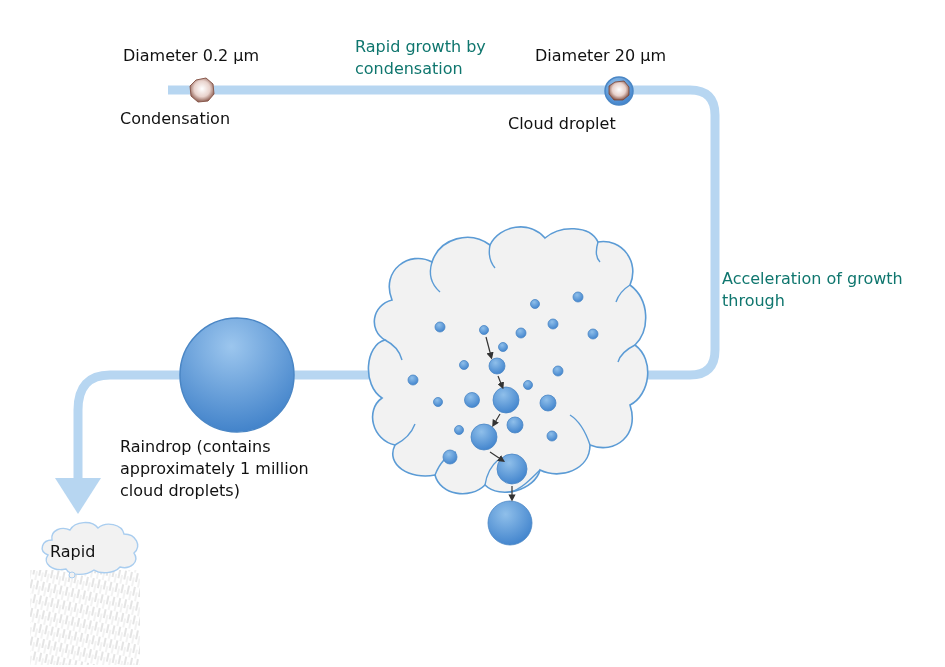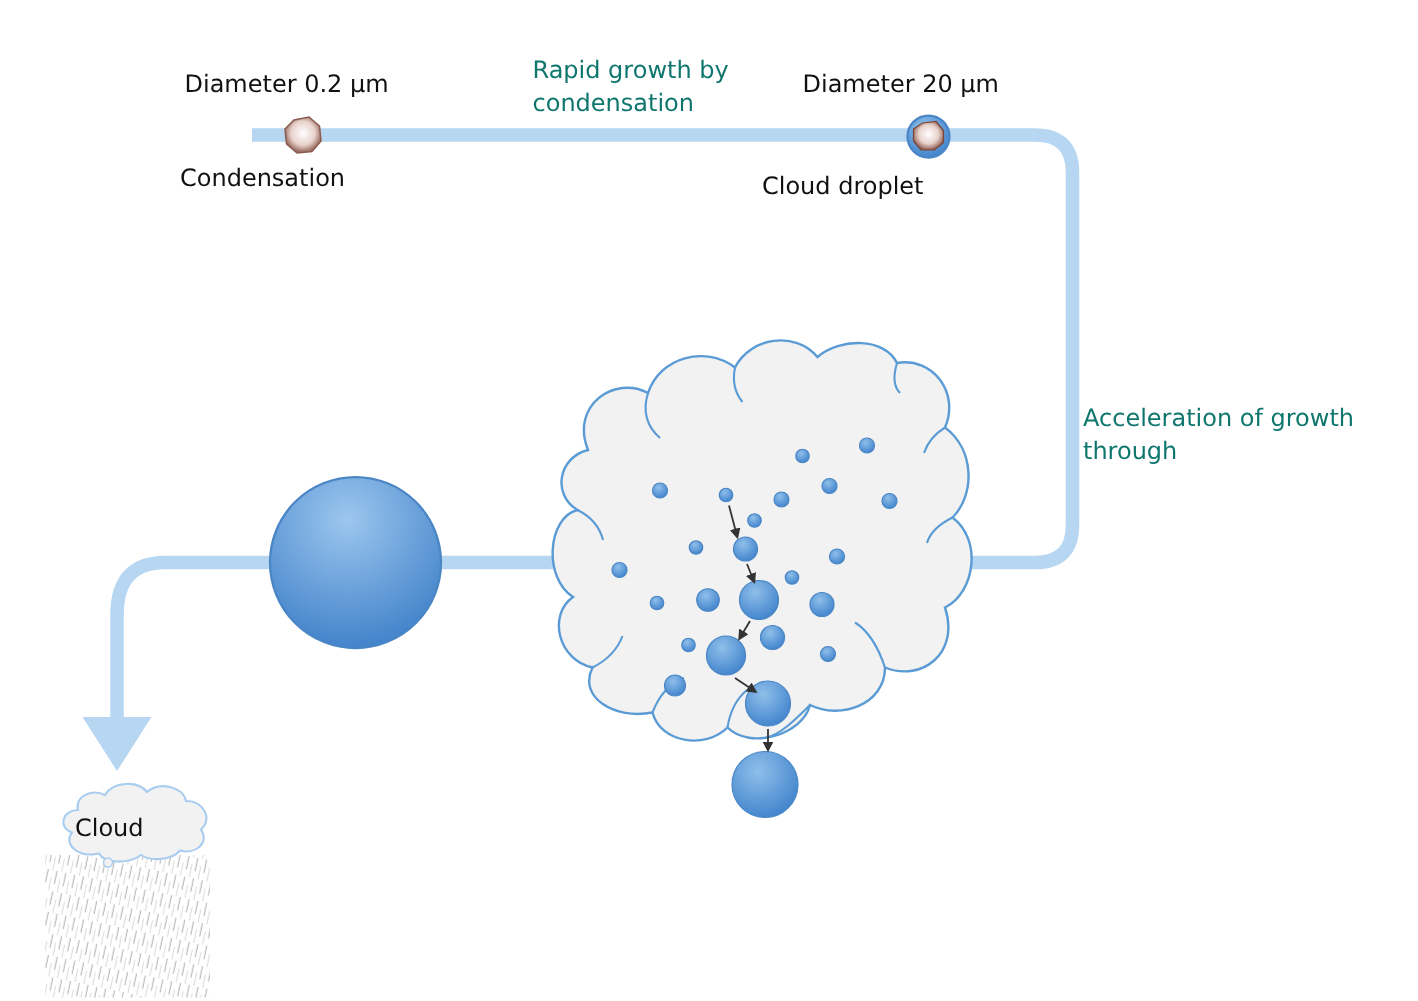--- a/index.html
+++ b/index.html
@@ -141,15 +141,20 @@
   </div>
 
   <div class="lbl" style="left:535px;top:45px;width:170px;">Diameter 20 µm</div>
   <div class="lbl" style="left:508px;top:113px;width:160px;">Cloud droplet</div>
 
   <div class="lbl red" style="left:722px;top:228px;width:220px;margin-top:40px;">
     <div>Acceleration of growth</div>
     <div>through</div>
   </div>
 
+  <div class="lbl" style="left:120px;top:436px;width:230px;">
+    <div>Raindrop (contains</div>
+    <div>approximately 1 million</div>
+    <div>cloud droplets)</div>
+  </div>
 
-  <div class="lbl" style="left:50px;top:541px;width:80px;">Cloud</div>
+  <div class="lbl" style="left:50px;top:541px;width:80px;">Rapid</div>
 </div>
 
 </body></html>

